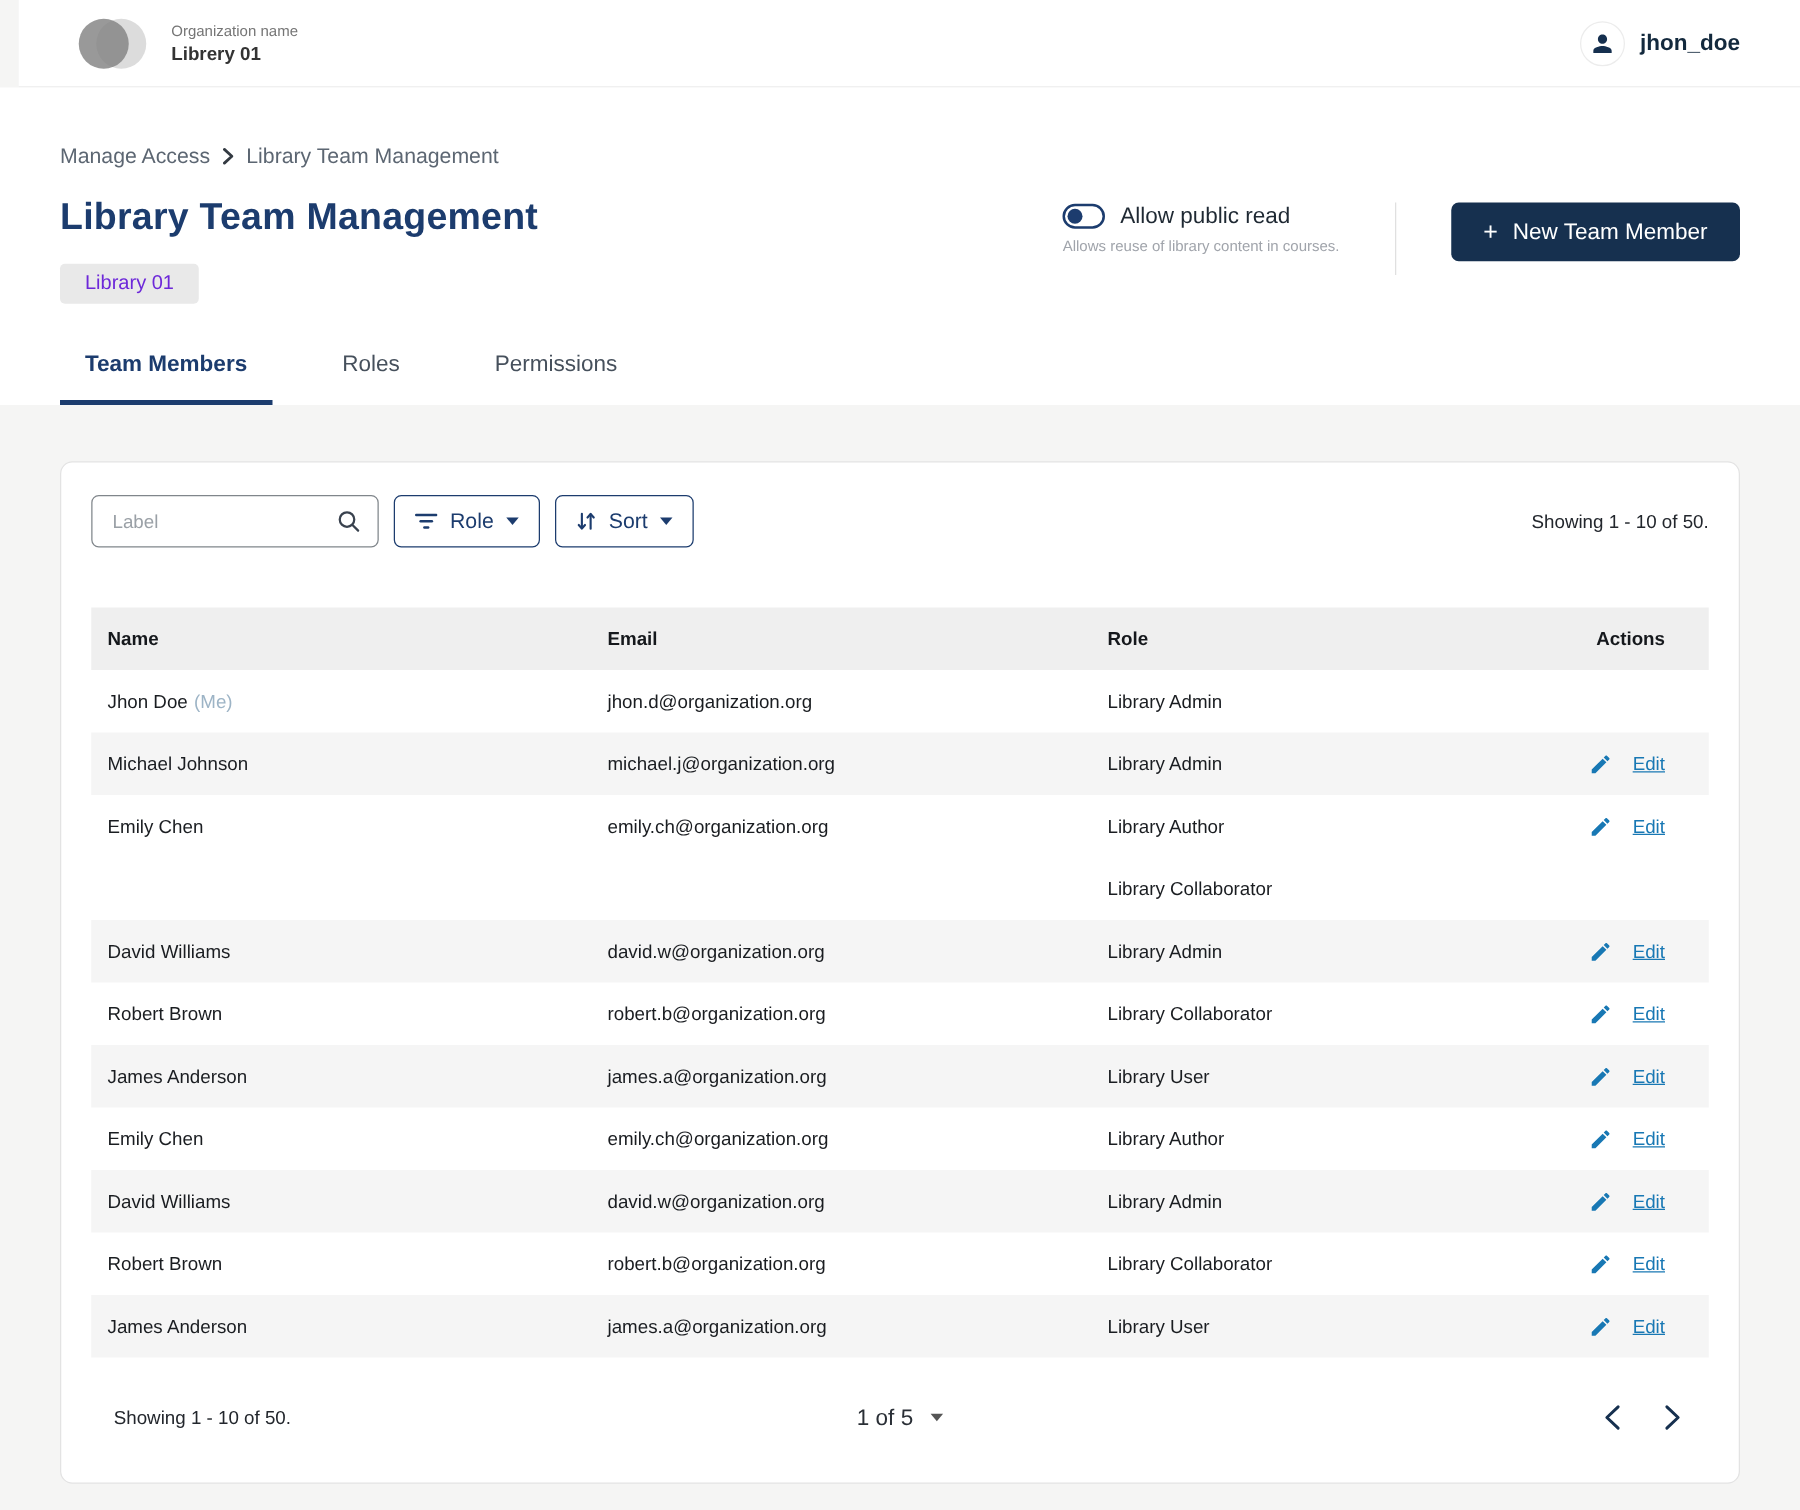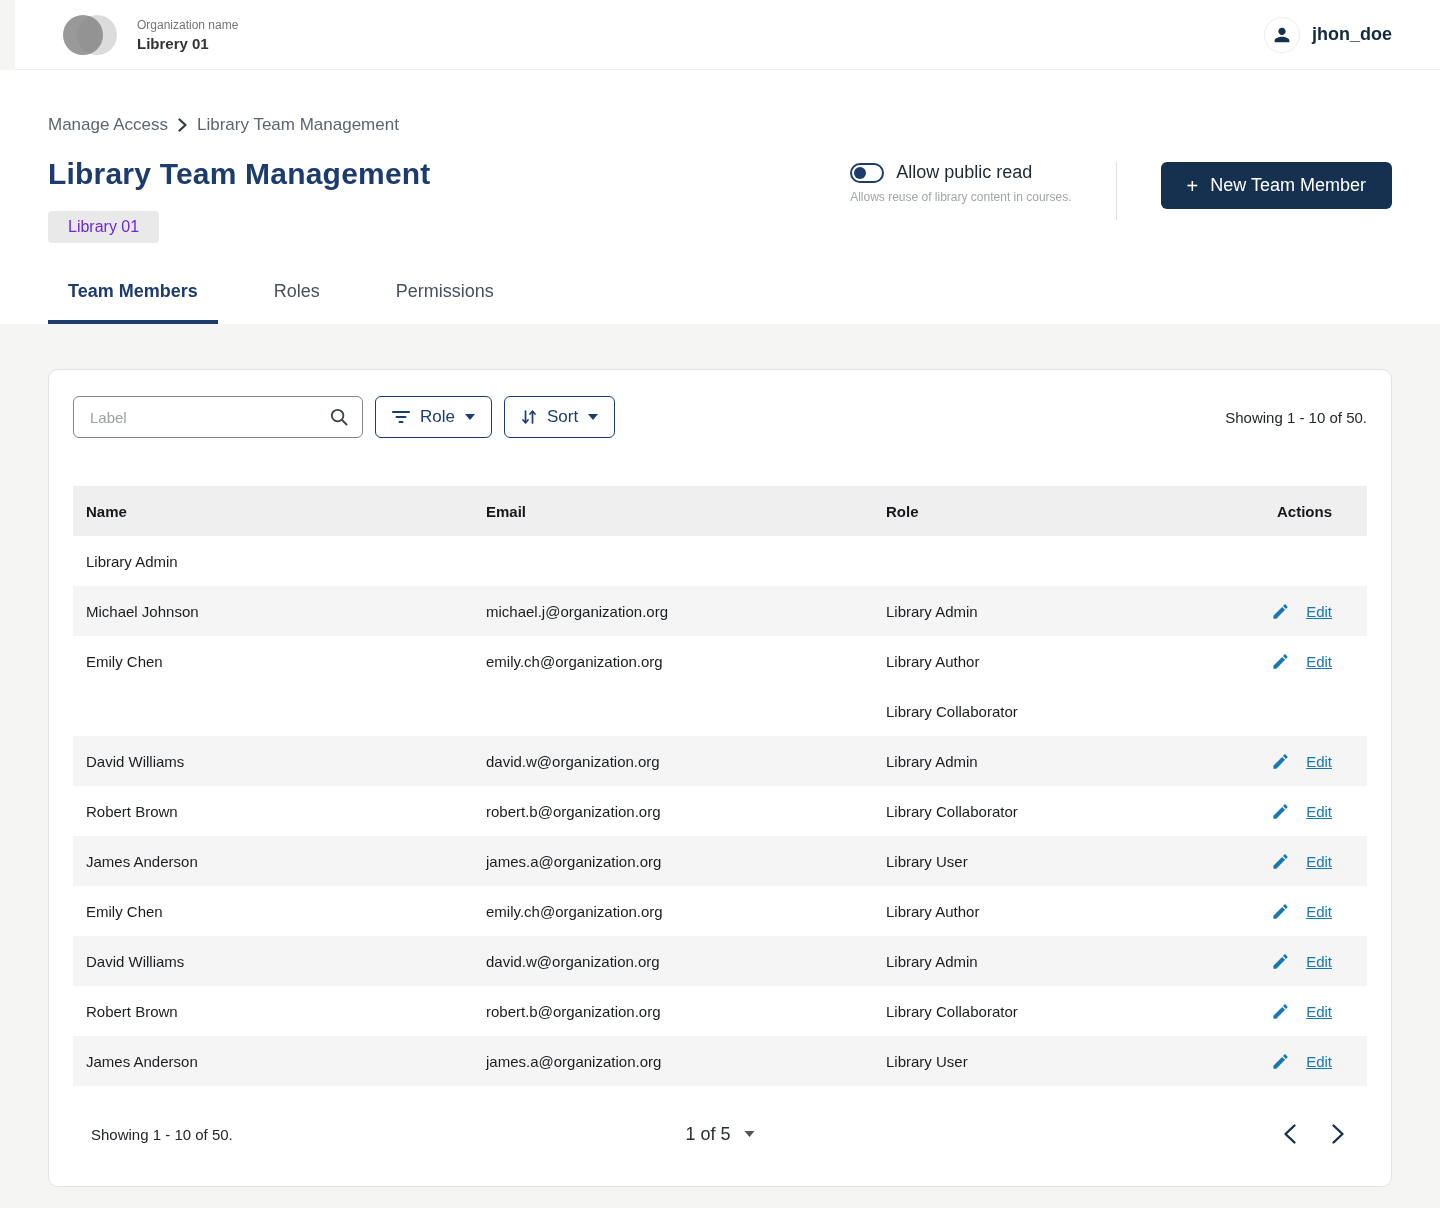--- a/index.html
+++ b/index.html
@@ -61,21 +61,21 @@
   .tabs { display: flex; margin-top: 38px; }
   .tab { font-size: 18px; color: #46505c; padding: 0 20px 18px 20px; margin-right: 36px;
     cursor: pointer; border-bottom: 4px solid transparent; }
   .tab.active { color: #1c3c6e; font-weight: 700; border-bottom-color: #1c3c6e; }
 
   
   .page-body { background: #f5f5f4; padding: 45px 48px 36px 48px; }
   .card { background: #ffffff; border: 1px solid #e3e3e3; border-radius: 10px;
     padding: 26px 24px 30px 24px; }
   .toolbar { display: flex; align-items: center; }
-  .search-box { position: relative; width: 290px; height: 42px; }
+  .search-box { position: relative; width: 230px; height: 42px; }
   .search-box input { width: 100%; height: 100%; border: 1px solid #80868b; border-radius: 6px;
     padding: 0 44px 0 16px; font-size: 15px; font-family: inherit; color: #1c2430; outline: none; }
   .search-box input::placeholder { color: #9aa0a6; }
   .search-box .search-ic { position: absolute; right: 14px; top: 50%; transform: translateY(-50%); display: flex; }
   .tool-btn { height: 42px; margin-left: 12px; background: #ffffff;
     border: 1.5px solid #1c3c6e; border-radius: 6px; color: #1c3c6e;
     font-size: 17px; font-family: inherit; font-weight: 500;
     display: flex; align-items: center; gap: 10px; padding: 0 16px; cursor: pointer; }
   .caret-down { width: 0; height: 0; border-left: 5px solid transparent;
     border-right: 5px solid transparent; border-top: 6px solid #1c3c6e; }
@@ -211,20 +211,29 @@
 
     <div class="table">
       <div class="trow thead">
         <div class="cell">Name</div>
         <div class="cell">Email</div>
         <div class="cell">Role</div>
         <div class="cell actions">Actions</div>
       </div>
       <div>
   <div class="trow body-row">
+    <div class="cell cell-name">
+      <div class="line">
+                <span class="nm">Jhon Doe</span>
+                <span class="me">(Me)</span>
+              </div>
+    </div>
+    <div class="cell cell-email">
+      <div class="line email-line">jhon.d@organization.org</div>
+    </div>
     <div class="cell cell-role">
               <div class="line">Library Admin</div>
             </div>
     <div class="cell actions">
       <div class="line act"></div>
     </div>
   </div>
 
   <div class="trow body-row">
     <div class="cell cell-name">

